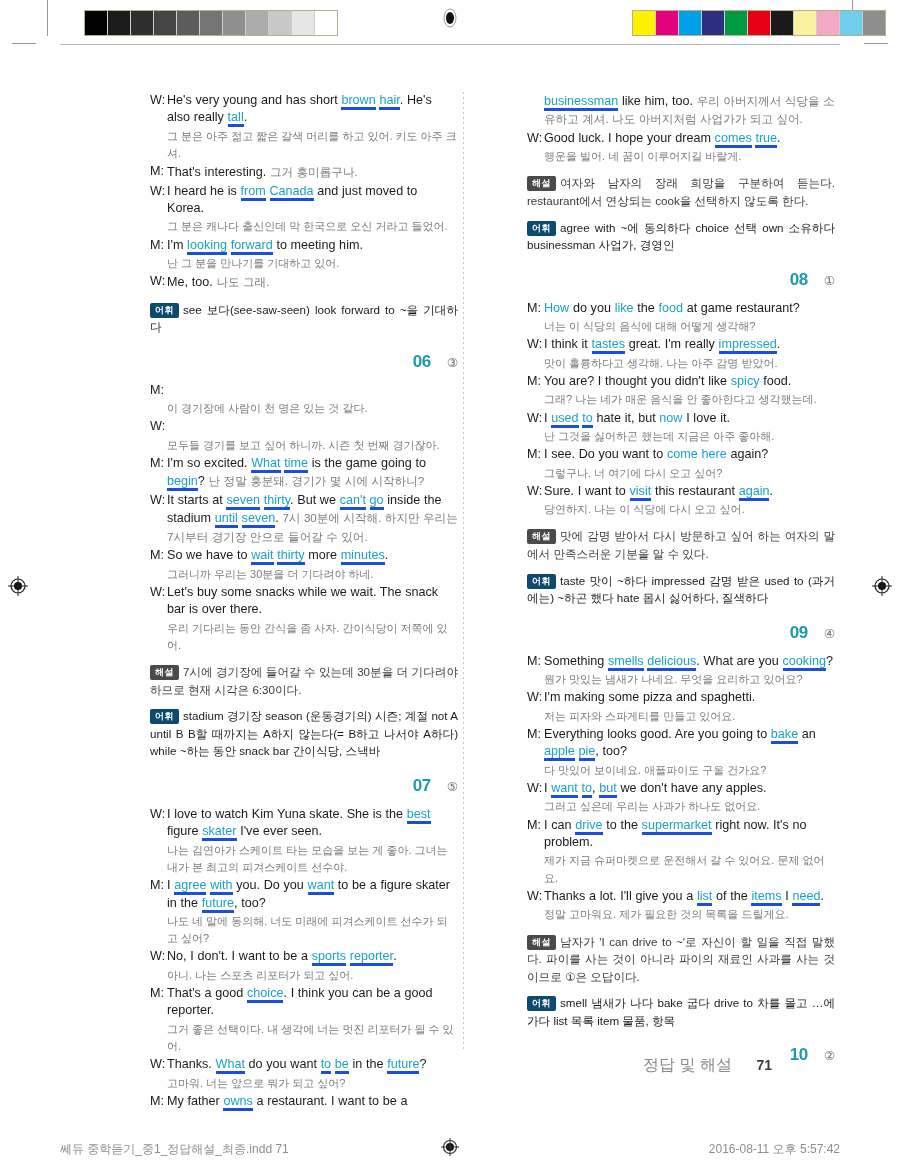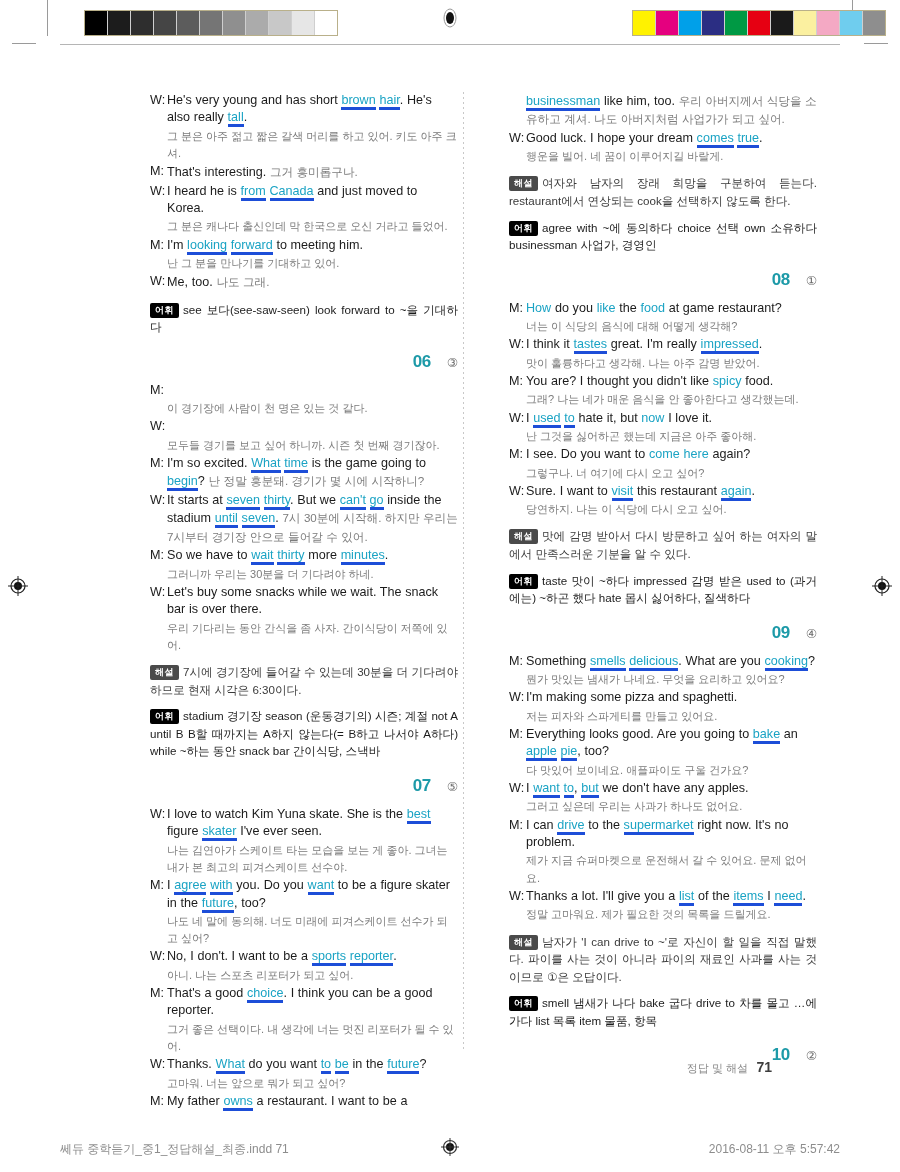--- a/index.html
+++ b/index.html
@@ -27,21 +27,21 @@
   .page{position:absolute;left:0;top:0;width:900px;height:1172px;}
 
   .col-divider{
     position:absolute;left:463px;top:92px;width:1px;height:960px;
     background-image:linear-gradient(to bottom,#c8c8c8 0 2px,transparent 2px 5px);
     background-size:1px 5px;
   }
 
   .column{position:absolute;top:92px;width:330px;}
   #col-left{left:128px;}
-  #col-right{left:487px;}
+  #col-right{left:505px;}
 
   
   .section-head{display:flex;align-items:baseline;margin:16px 0 10px 0;justify-content:flex-end;}
   .section-head:first-child{margin-top:0;}
   .sec-num{
     font-size:17px;font-weight:bold;color:#1d9aa8;letter-spacing:-0.5px;
     width:34px;margin-left:-1px;
   }
   .sec-ans{font-size:12.5px;color:#6d6d6d;}
 
@@ -72,28 +72,28 @@
     text-align:justify;
   }
   .note.vocab{color:#1b1b1b;}
   .badge{
     display:inline-block;vertical-align:1px;
     font-size:9px;line-height:12px;font-weight:bold;
     padding:1px 5px 2px 5px;border-radius:2px;
     margin-right:4px;letter-spacing:0.5px;
   }
   .badge.expl{background:#4a4a4a;color:#ffffff;}
-  .badge.vocab{background:#000000;color:#ffffff;}
+  .badge.vocab{background:#0c4a6e;color:#ffffff;}
 
   
   .page-footer{
     position:absolute;left:0;right:0;bottom:96px;
     text-align:right;padding-right:128px;
   }
-  .footer-label{font-size:11px;color:#8a8a8a;margin-right:4px;}
+  .footer-label{font-size:16px;color:#8a8a8a;margin-right:20px;}
   .footer-pageno{font-size:14px;font-weight:bold;color:#3d3d3d;}
 
   .print-footer{position:absolute;left:0;right:0;bottom:17px;height:14px;}
   .pf-file{position:absolute;left:60px;top:0;font-size:12px;color:#8d8d8d;white-space:nowrap;}
   .pf-date{position:absolute;right:60px;top:0;font-size:12px;color:#8d8d8d;white-space:nowrap;text-align:center;}
   .pf-reg{position:absolute;left:50%;top:-4px;margin-left:-10px;}
   .hr-top{position:absolute;left:60px;right:60px;top:44px;height:1px;background:#b5b5b5;}
 </style>
 </head>
 <body>

